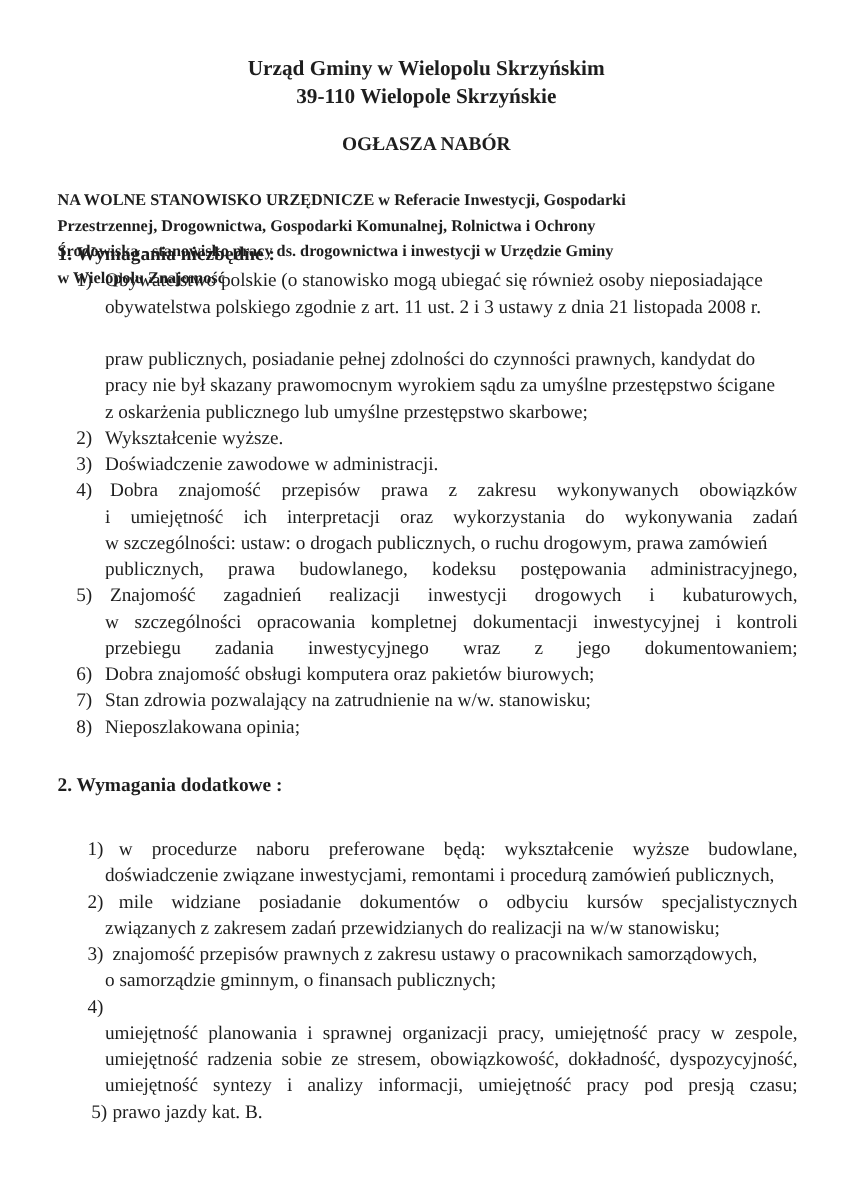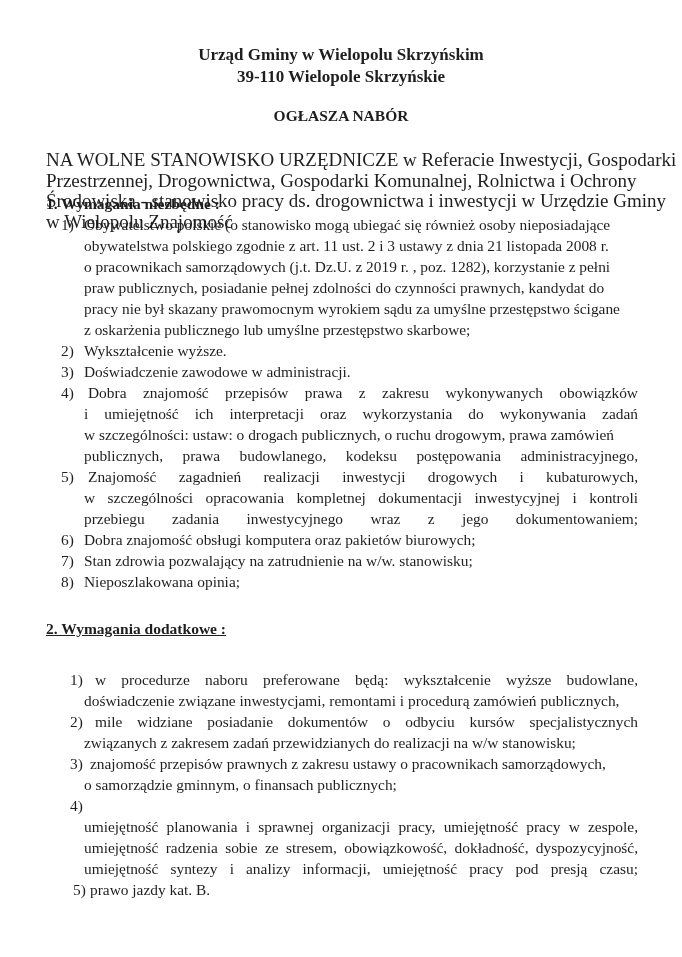--- a/index.html
+++ b/index.html
@@ -33,22 +33,22 @@
     position: absolute;
     left: 0; width: 682px;
     text-align: center;
     font-weight: bold;
     font-size: 15.5px;
   }
   .intro {
     position: absolute;
     left: 46px;
     width: 600px;
-    font-weight: normal;
-    font-size: 19px;
+    font-weight: bold;
+    font-size: 13px;
     line-height: 20.5px;
   }
   .intro .line { display: block; white-space: nowrap; }
   .sec-title {
     position: absolute;
     font-weight: bold;
     font-size: 15.5px;
     white-space: nowrap;
   }
   .ln {
@@ -80,21 +80,20 @@
     <span class="line">Przestrzennej, Drogownictwa, Gospodarki Komunalnej, Rolnictwa i Ochrony</span>
     <span class="line">Środowiska  -  stanowisko  pracy ds. drogownictwa i inwestycji  w Urzędzie Gminy</span>
     <span class="line">w Wielopolu Znajomość</span>
   </div>
 
   <div class="sec-title" style="left:46px; top:195px;">1. Wymagania niezbędne :</div>
 
   <div class="num" style="left:61px; top:215px;">1)</div>
   <div class="ln" style="left:84px; top:215px;">Obywatelstwo polskie (o stanowisko mogą ubiegać się również osoby nieposiadające</div>
   <div class="ln" style="left:84px; top:236px;">obywatelstwa polskiego zgodnie z art. 11 ust. 2 i 3 ustawy z dnia 21 listopada 2008 r.</div>
-  <div class="ln" style="left:84px; top:257px;">o pracownikach samorządowych (j.t. Dz.U. z 2019 r. , poz. 1282), korzystanie z pełni</div>
   <div class="ln" style="left:84px; top:278px;">praw publicznych, posiadanie pełnej zdolności  do czynności prawnych,  kandydat do</div>
   <div class="ln" style="left:84px; top:299px;">pracy nie był skazany prawomocnym wyrokiem sądu za umyślne przestępstwo ścigane</div>
   <div class="ln" style="left:84px; top:320px;">z oskarżenia publicznego lub umyślne przestępstwo skarbowe;</div>
 
   <div class="num" style="left:61px; top:319px;"></div>
 
   <div class="num" style="left:61px; top:319px;"></div>
 
   <div class="num" style="left:61px; top:341px;">2)</div>
   <div class="ln" style="left:84px; top:341px;">Wykształcenie wyższe.</div>
@@ -115,21 +114,21 @@
 
   <div class="num" style="left:61px; top:530px;">6)</div>
   <div class="ln" style="left:84px; top:530px;">Dobra znajomość obsługi komputera oraz pakietów biurowych;</div>
 
   <div class="num" style="left:61px; top:551px;">7)</div>
   <div class="ln" style="left:84px; top:551px;">Stan zdrowia pozwalający na zatrudnienie na w/w. stanowisku;</div>
 
   <div class="num" style="left:61px; top:572px;">8)</div>
   <div class="ln" style="left:84px; top:572px;">Nieposzlakowana opinia;</div>
 
-  <div class="sec-title" style="left:46px; top:620px;text-decoration:underline;">2. Wymagania dodatkowe :</div>
+  <div class="sec-title" style="left:46px; top:620px;">2. Wymagania dodatkowe :</div>
 
   <div class="num" style="left:70px; top:670px;">1)</div>
   <div class="ln just" style="left:95px; top:670px; width:543px;">w procedurze  naboru preferowane będą: wykształcenie wyższe budowlane,</div>
   <div class="ln" style="left:84px; top:691px;">doświadczenie związane  inwestycjami, remontami i procedurą zamówień publicznych,</div>
 
   <div class="num" style="left:70px; top:712px;">2)</div>
   <div class="ln just" style="left:95px; top:712px; width:543px;">mile widziane posiadanie dokumentów o odbyciu kursów specjalistycznych</div>
   <div class="ln" style="left:84px; top:733px;text-align:center;">związanych z zakresem zadań przewidzianych do realizacji na w/w stanowisku;</div>
 
   <div class="num" style="left:70px; top:754px;">3)</div>

